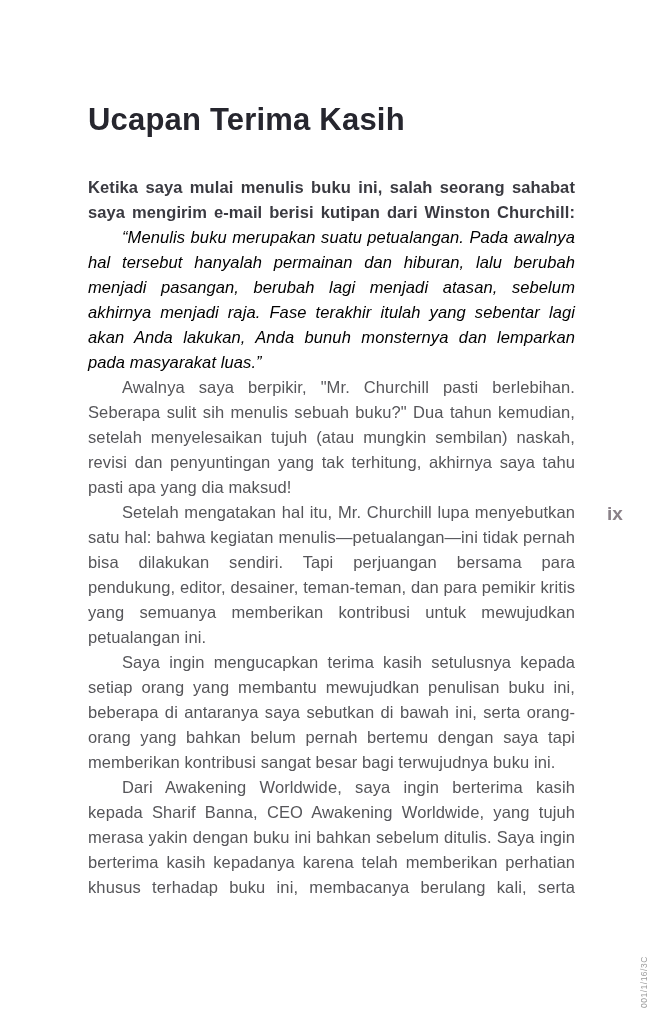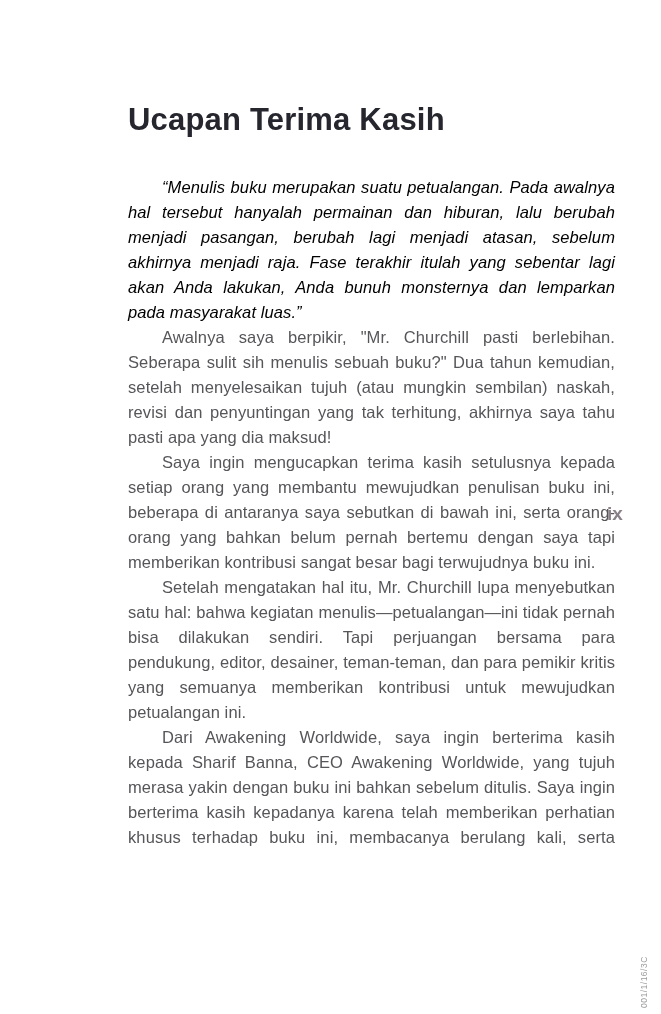--- a/index.html
+++ b/index.html
@@ -16,21 +16,20 @@
   }
   .page {
     position: absolute;
     inset: 0;
   }
   .content {
     position: absolute;
     left: 88px;
     top: 0;
     width: 487px;
-    margin-left: 40px;
   }
   h1.title {
     margin: 0;
     padding-top: 101px;
     padding-bottom: 36px;
     font-size: 31px;
     line-height: 38px;
     font-weight: 700;
     letter-spacing: 0.2px;
     color: #26262e;
@@ -73,28 +72,29 @@
     white-space: nowrap;
   }
 </style>
 </head>
 <body>
 
 <div class="page">
   <div class="content">
     <h1 class="title">Ucapan Terima Kasih</h1>
 
+    <p class="lead continues">Ketika saya mulai menulis buku ini, salah seorang sahabat saya mengirim e-mail berisi kutipan dari Winston Churchill:</p>
 
     <p class="quote indent">“Menulis buku merupakan suatu petualangan. Pada awalnya hal tersebut hanyalah permainan dan hiburan, lalu berubah menjadi pasangan, berubah lagi menjadi atasan, sebelum akhirnya menjadi raja. Fase terakhir itulah yang sebentar lagi akan Anda lakukan, Anda bunuh monsternya dan lemparkan pada masyarakat luas.”</p>
 
     <p class="indent">Awalnya saya berpikir, "Mr. Churchill pasti berlebihan. Seberapa sulit sih menulis sebuah buku?" Dua tahun kemudian, setelah menyelesaikan tujuh (atau mungkin sembilan) naskah, revisi dan penyuntingan yang tak terhitung, akhirnya saya tahu pasti apa yang dia maksud!</p>
 
+    <p class="indent">Setelah mengatakan hal itu, Mr. Churchill lupa menyebutkan satu hal: bahwa kegiatan menulis—petualangan—ini tidak pernah bisa dilakukan sendiri. Tapi perjuangan bersama para pendukung, editor, desainer, teman-teman, dan para pemikir kritis yang semuanya memberikan kontribusi untuk mewujudkan petualangan ini.</p>
+
     <p class="indent">Saya ingin mengucapkan terima kasih setulusnya kepada setiap orang yang membantu mewujudkan penulisan buku ini, beberapa di antaranya saya sebutkan di bawah ini, serta orang-orang yang bahkan belum pernah bertemu dengan saya tapi memberikan kontribusi sangat besar bagi terwujudnya buku ini.</p>
-
-    <p class="indent">Setelah mengatakan hal itu, Mr. Churchill lupa menyebutkan satu hal: bahwa kegiatan menulis—petualangan—ini tidak pernah bisa dilakukan sendiri. Tapi perjuangan bersama para pendukung, editor, desainer, teman-teman, dan para pemikir kritis yang semuanya memberikan kontribusi untuk mewujudkan petualangan ini.</p>
 
     <p class="indent continues">Dari Awakening Worldwide, saya ingin berterima kasih kepada Sharif Banna, CEO Awakening Worldwide, yang tujuh merasa yakin dengan buku ini bahkan sebelum ditulis. Saya ingin berterima kasih kepadanya karena telah memberikan perhatian khusus terhadap buku ini, membacanya berulang kali, serta</p>
   </div>
 
   <div class="page-number">ix</div>
 
   <div class="print-code">001/1/16/3C</div>
 </div>
 
 </body></html>

